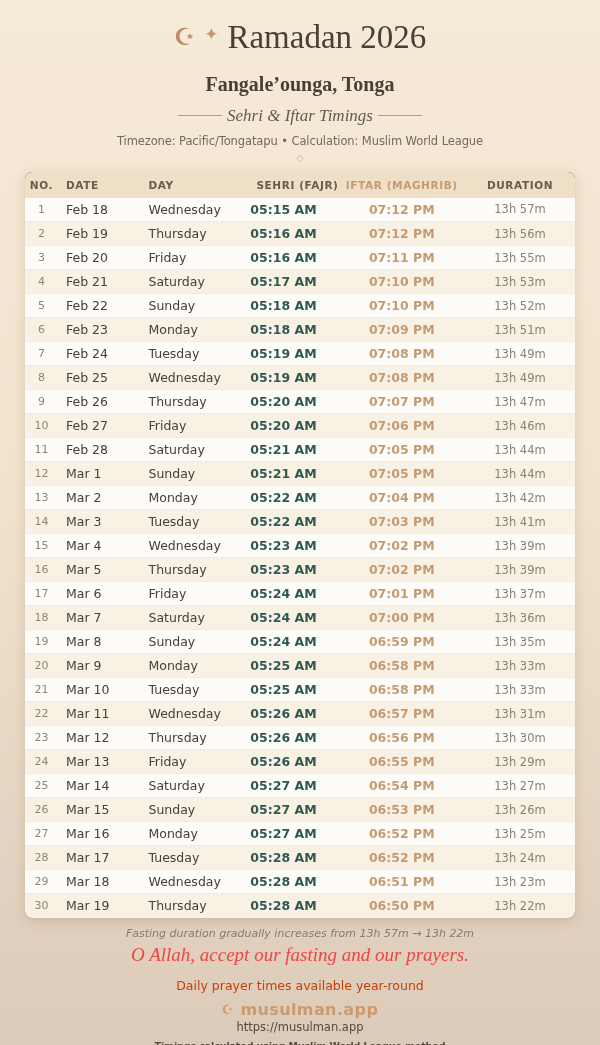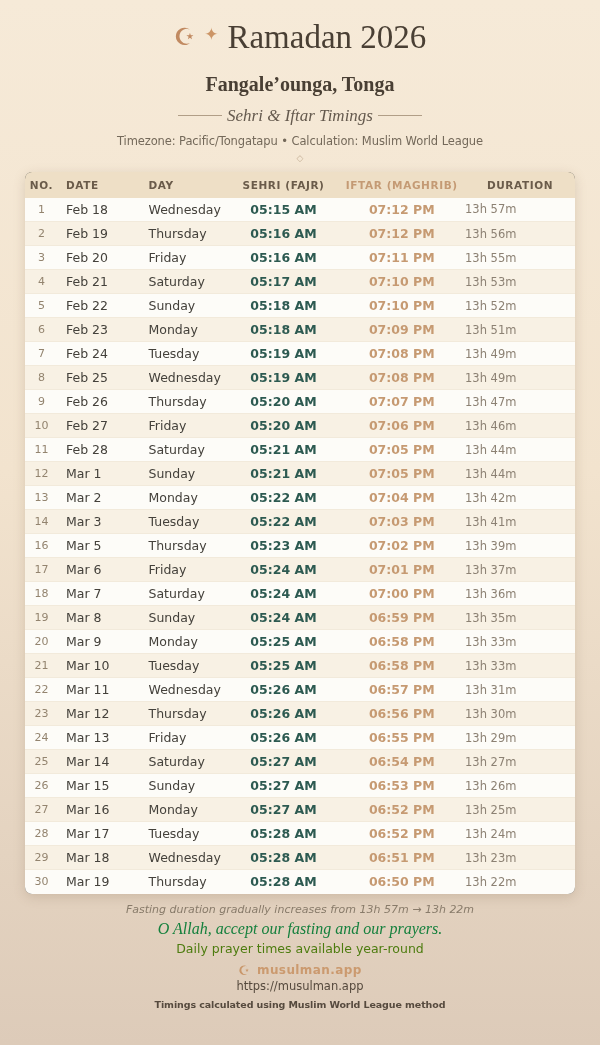--- a/index.html
+++ b/index.html
@@ -45,48 +45,48 @@
   table { width: 100%; border-collapse: collapse; table-layout: fixed; }
   thead th {
     background: #eedfc6; height: 26px; padding: 0;
     font-size: 10.5px; font-weight: bold; letter-spacing: 0.6px;
     color: #6a5b4a; text-transform: uppercase;
   }
   thead th.th-iftar { color: #c49a74; margin-left: 48px; }
   thead th.th-no { width: 6%; text-align: center; }
   thead th.th-date { width: 15%; text-align: left; padding-left: 8px; }
   thead th.th-day { width: 16%; text-align: left; padding-left: 8px; }
-  thead th.th-sehri { width: 20%; text-align: center; }
+  thead th.th-sehri { width: 20%; text-align: right; }
   thead th.th-iftar { width: 23%; text-align: center; }
   thead th.th-duration { width: 20%; text-align: center; }
   tbody tr { background: #fdfcf8; height: 24px; }
   tbody tr:nth-child(even) { background: #f8f1e4; }
   tbody tr + tr { border-top: 1px solid #f2eadb; }
   tbody td { padding: 0; font-size: 12.5px; }
   td.col-no { text-align: center; font-size: 11px; color: #93846f; }
   td.col-date { text-align: left; padding-left: 8px; color: #44413b; }
   td.col-day { text-align: left; padding-left: 8px; color: #44413b; }
   td.col-sehri { text-align: center; font-weight: bold; color: #2d5a51; }
   td.col-iftar { text-align: center; font-weight: bold; color: #c69a72; }
-  td.col-duration { font-size: 11.5px; color: #8c8173; }
+  td.col-duration { text-align: center; font-size: 11.5px; color: #8c8173; }
 
   
   .ftr { text-align: center; }
   .duration-note { margin-top: 9px; font-size: 11px; font-style: italic; color: #887b6a; }
   .dua {
     margin-top: 4px; font-family: "Liberation Serif", "DejaVu Serif", serif;
-    font-style: italic; font-size: 16px; color: #15803d;
-  }
-  .availability { margin-top: 3px; font-size: 12.5px; color: #4d7c0f; }
+    font-style: italic; font-size: 19px; color: #ef4444;
+  }
+  .availability { margin-top: 12px; font-size: 12.5px; color: #c2410c; }
   .brand-row {
     margin-top: 7px; display: flex; align-items: center; justify-content: center; gap: 7px;
     color: #cb9a6f;
   }
   .crescent-sm { font-size: 13px; color: #c99669; }
-  .brand-name { font-size: 12px; font-weight: bold; letter-spacing: 0.4px; }
+  .brand-name { font-size: 16px; font-weight: bold; letter-spacing: 0.4px; }
   .url { margin-top: 1px; font-size: 11.5px; color: #55493d; }
   .method-note { margin-top: 6px; font-size: 9.5px; font-weight: bold; color: #564a3e; letter-spacing: -0.1px; }
 </style>
 </head>
 <body>
 
 <div class="page">
 
   <div class="hdr">
     <div class="title-row">
@@ -223,20 +223,28 @@
           </tr>
           <tr>
             <td class="col-no">14</td>
             <td class="col-date">Mar 3</td>
             <td class="col-day">Tuesday</td>
             <td class="col-sehri">05:22 AM</td>
             <td class="col-iftar">07:03 PM</td>
             <td class="col-duration">13h 41m</td>
           </tr>
           <tr>
+            <td class="col-no">15</td>
+            <td class="col-date">Mar 4</td>
+            <td class="col-day">Wednesday</td>
+            <td class="col-sehri">05:23 AM</td>
+            <td class="col-iftar">07:02 PM</td>
+            <td class="col-duration">13h 39m</td>
+          </tr>
+          <tr>
             <td class="col-no">16</td>
             <td class="col-date">Mar 5</td>
             <td class="col-day">Thursday</td>
             <td class="col-sehri">05:23 AM</td>
             <td class="col-iftar">07:02 PM</td>
             <td class="col-duration">13h 39m</td>
           </tr>
           <tr>
             <td class="col-no">17</td>
             <td class="col-date">Mar 6</td>

